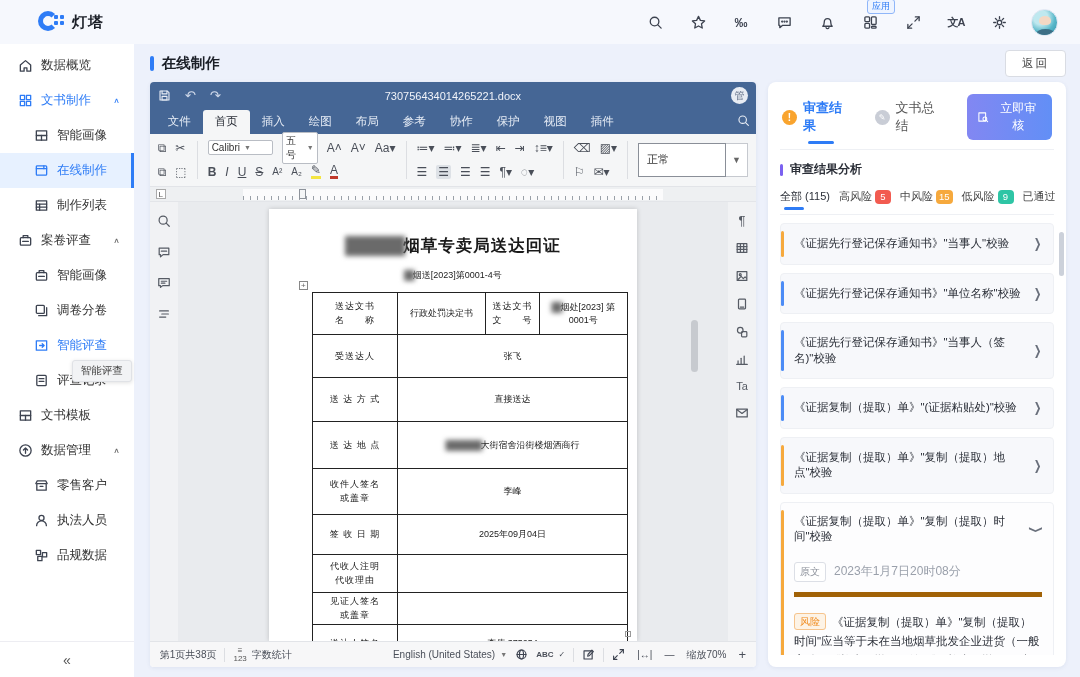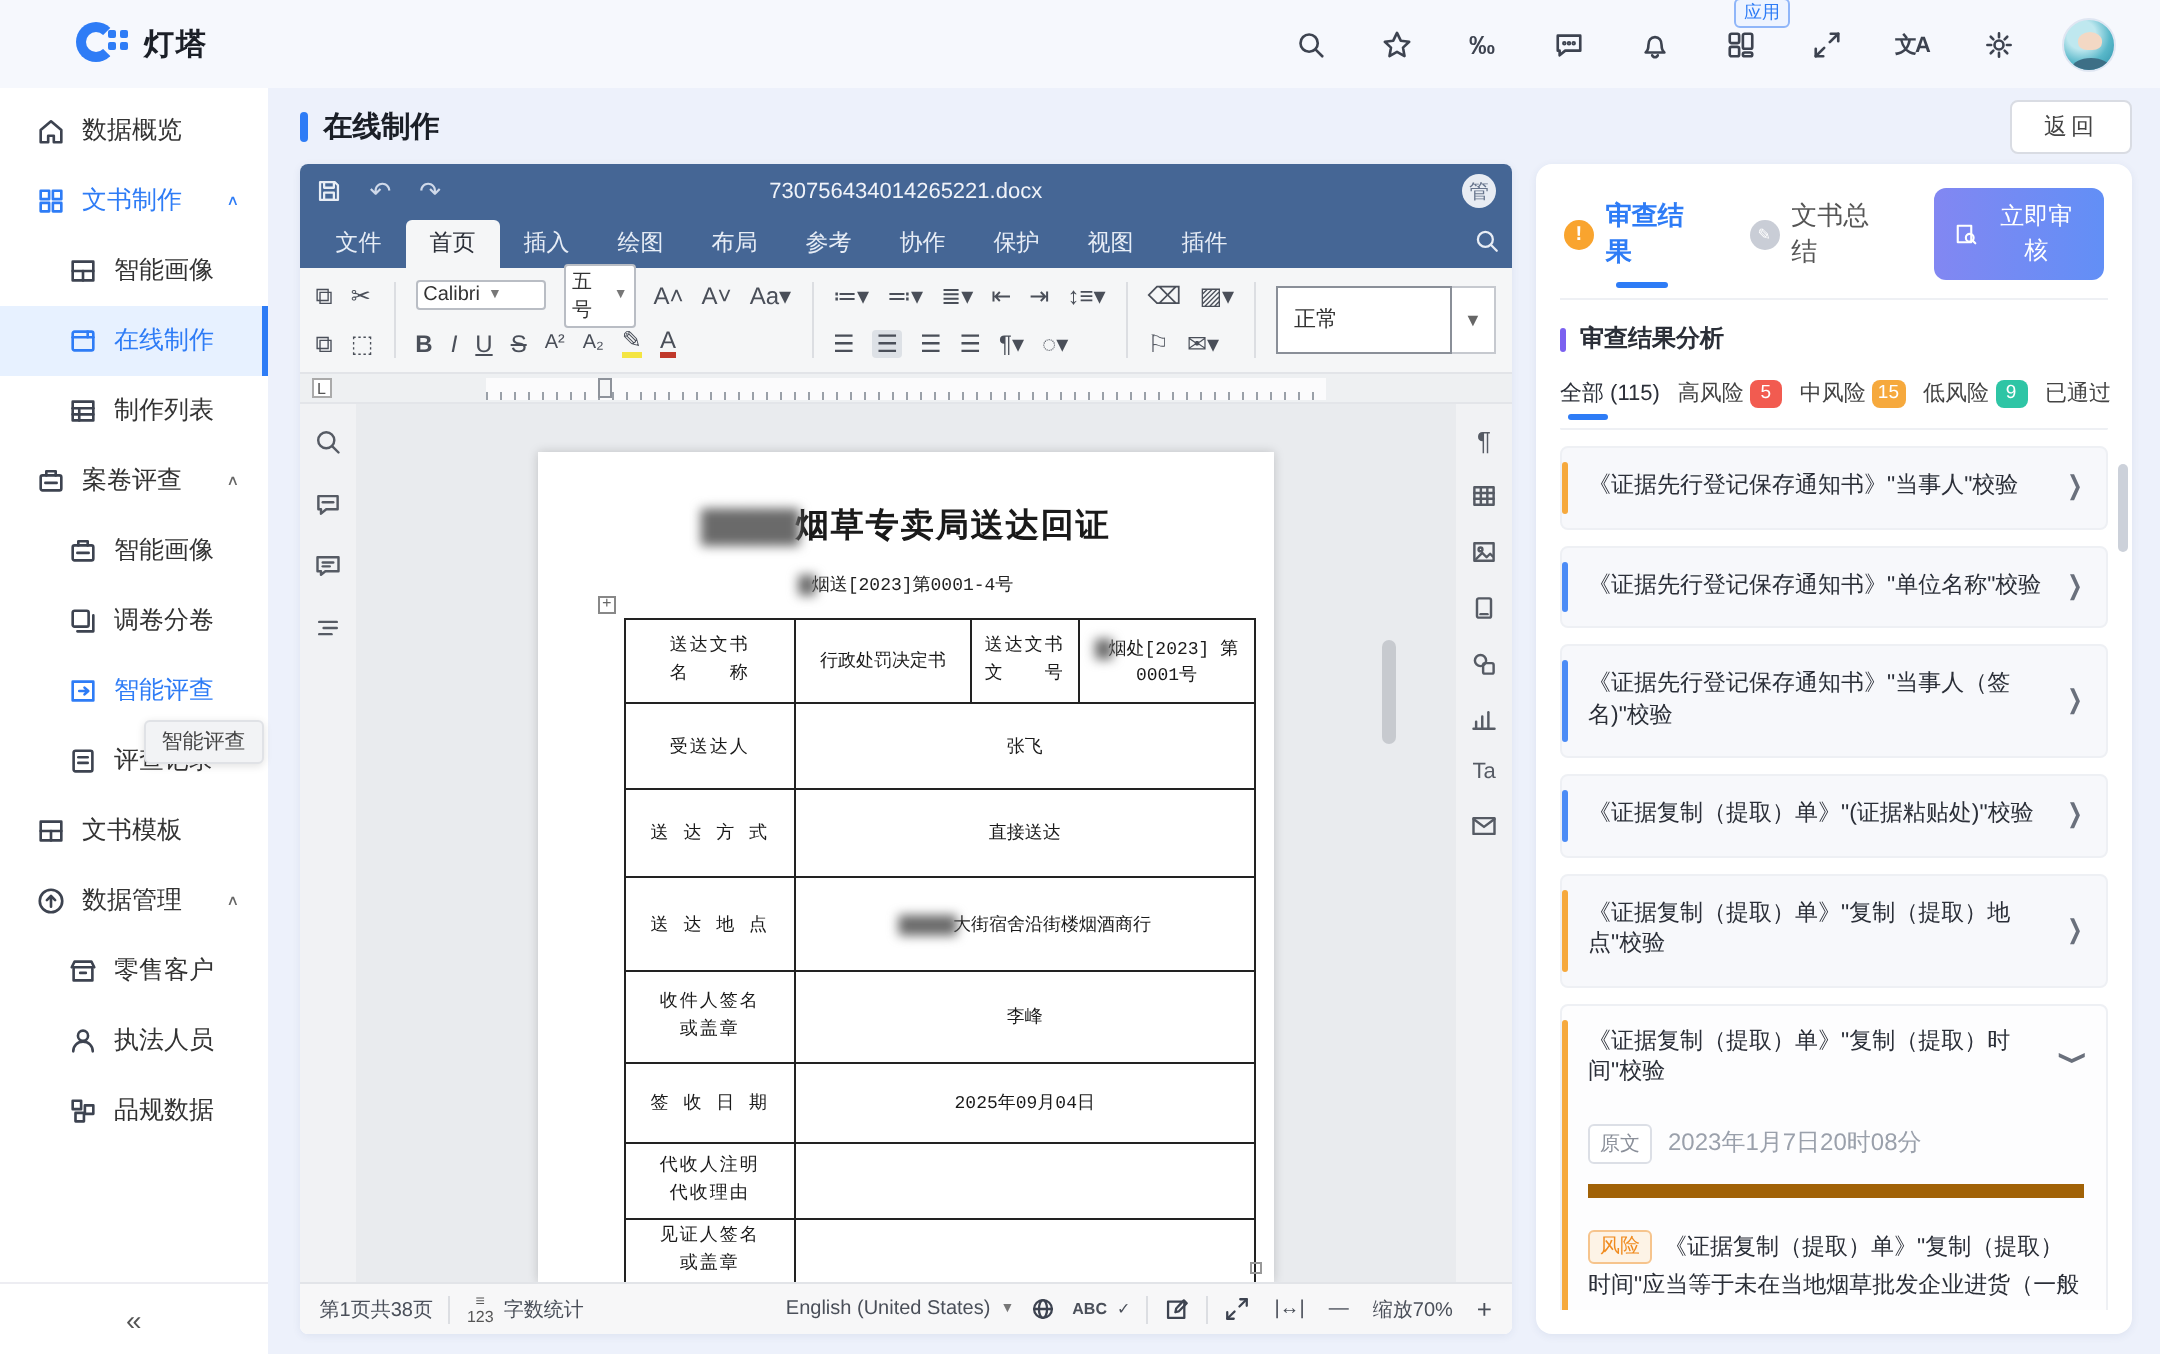--- a/index.html
+++ b/index.html
@@ -78,21 +78,21 @@
   .ruler-corner { position:absolute; left:6px; top:2px; font-size:8px; color:#555; border:1px solid #aaa; width:10px; height:10px; line-height:9px; text-align:center; background:#fff; }
   .indent-mark { position:absolute; left:56px; top:0px; width:7px; height:10px; background:#f5f6f7; border:1px solid #8e939b; }
 
   .canvas { flex:1; display:flex; background:#e9ebee; position:relative; min-height:0; }
   .strip { width:28px; background:#f1f2f4; display:flex; flex-direction:column; align-items:center; padding-top:12px; gap:17px; }
   .strip.right { gap:14px; }
   .strip .gl { color:#565b64; font-size:13px; }
   .strip svg.si { width:14px; height:14px; stroke:#565b64; }
   .doc-wrap { flex:1; display:flex; justify-content:center; overflow:hidden; position:relative; }
   .canvas-scroll { position:absolute; right:30px; top:118px; width:7px; height:52px; background:#c7cacf; border-radius:4px; }
-  .doc-page { width:368px; background:#fff; box-shadow:0 0 5px rgba(0,0,0,.18); margin-top:24px; padding:26px 10px 10px 10px; font-family:Liberation Mono, monospace; color:#1a1a1a; position:relative; }
+  .doc-page { width:368px; background:#fff; box-shadow:0 0 5px rgba(0,0,0,.18); margin-top:7px; padding:26px 10px 10px 10px; font-family:Liberation Sans, sans-serif; color:#1a1a1a; position:relative; }
   .doc-title { text-align:center; font-size:16.5px; font-weight:bold; letter-spacing:1px; }
   .doc-no { text-align:center; font-size:9px; margin-top:12px; color:#222; }
   .censored { filter:blur(2.6px); color:#6a6a6a; letter-spacing:-2px; }
   .tbl-handle { position:absolute; left:30px; top:72px; width:9px; height:9px; border:1px solid #888; color:#666; font-size:8px; line-height:7px; text-align:center; background:#fff; }
   table.doc-table { border-collapse:collapse; margin:10px 0 0 33px; width:316px; table-layout:fixed; font-size:9px; }
   table.doc-table td { border:1px solid #222; text-align:center; vertical-align:middle; padding:2px 3px; }
   table.doc-table { border:1.5px solid #111; }
   .ml { white-space:pre-line; line-height:1.5; }
   td.lbl { letter-spacing:1px; }
   td.val-left { text-align:left; padding-left:5px; }
@@ -127,21 +127,21 @@
   .rp-sliver { height:5px; background:#f7f8fb; border:1px solid #eef0f4; border-top:none; border-radius:0 0 4px 4px; }
   .rp-card { background:#f7f8fb; border:1px solid #eef0f4; border-radius:4px; padding:12px 10px 12px 13px; position:relative; display:flex; align-items:center; gap:6px; cursor:pointer; }
   .rp-card::before { content:""; position:absolute; left:0; top:7px; bottom:7px; width:3px; border-radius:2px; }
   .rp-card.bar-org::before { background:#f6a93d; }
   .rp-card.bar-blue::before { background:#4c8cf6; }
   .rp-card-title { flex:1; font-size:11.5px; color:#2b2f38; line-height:1.35; }
   .chev-r { color:#6a707c; font-size:13px; transform:scaleX(.7); font-family:"DejaVu Sans",sans-serif; }
   .rp-card.expanded { flex-direction:column; align-items:stretch; background:#fdfdfe; padding:11px 11px 9px 13px; }
   .exp-head { display:flex; align-items:center; gap:6px; }
   .chev-d { color:#6a707c; font-size:13px; transform:rotate(90deg) scaleX(.7); }
-  .orig-row { margin-top:11px; display:flex; align-items:center; gap:8px; padding-bottom:10px; border-bottom:7px solid #a16207; }
+  .orig-row { margin-top:11px; display:flex; align-items:center; gap:8px; padding-bottom:10px; border-bottom:5px solid #a16207; }
   .tag { font-size:10px; border-radius:3px; padding:2px 5px; white-space:nowrap; }
   .tag-gray { color:#8a8f99; border:1px solid #dcdfe6; background:#fff; }
   .tag-org { color:#f08b1f; border:1px solid #f6c48d; background:#fdf3e6; }
   .orig-text { font-size:12px; color:#9aa0ab; }
   .risk-text { margin-top:10px; font-size:11.5px; color:#2b2f38; line-height:1.65; padding-bottom:10px; border-bottom:1px solid #f0f1f5; }
   .risk-text .tag { margin-right:6px; position:relative; top:-1px; }
   .rp-scrollthumb { position:absolute; right:2px; top:150px; width:5px; height:44px; background:#ccd1da; border-radius:3px; }
 </style>
 </head>
 <body>

